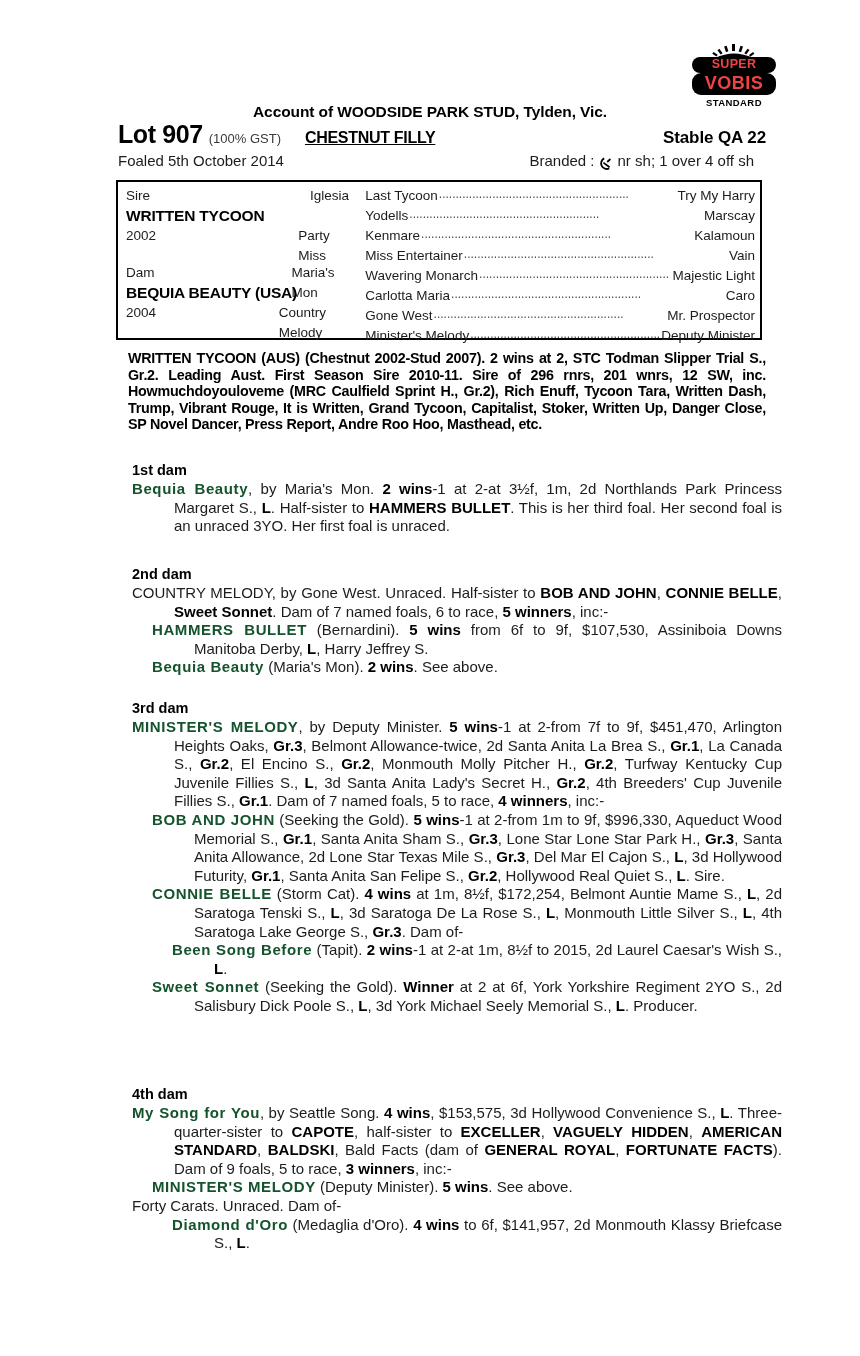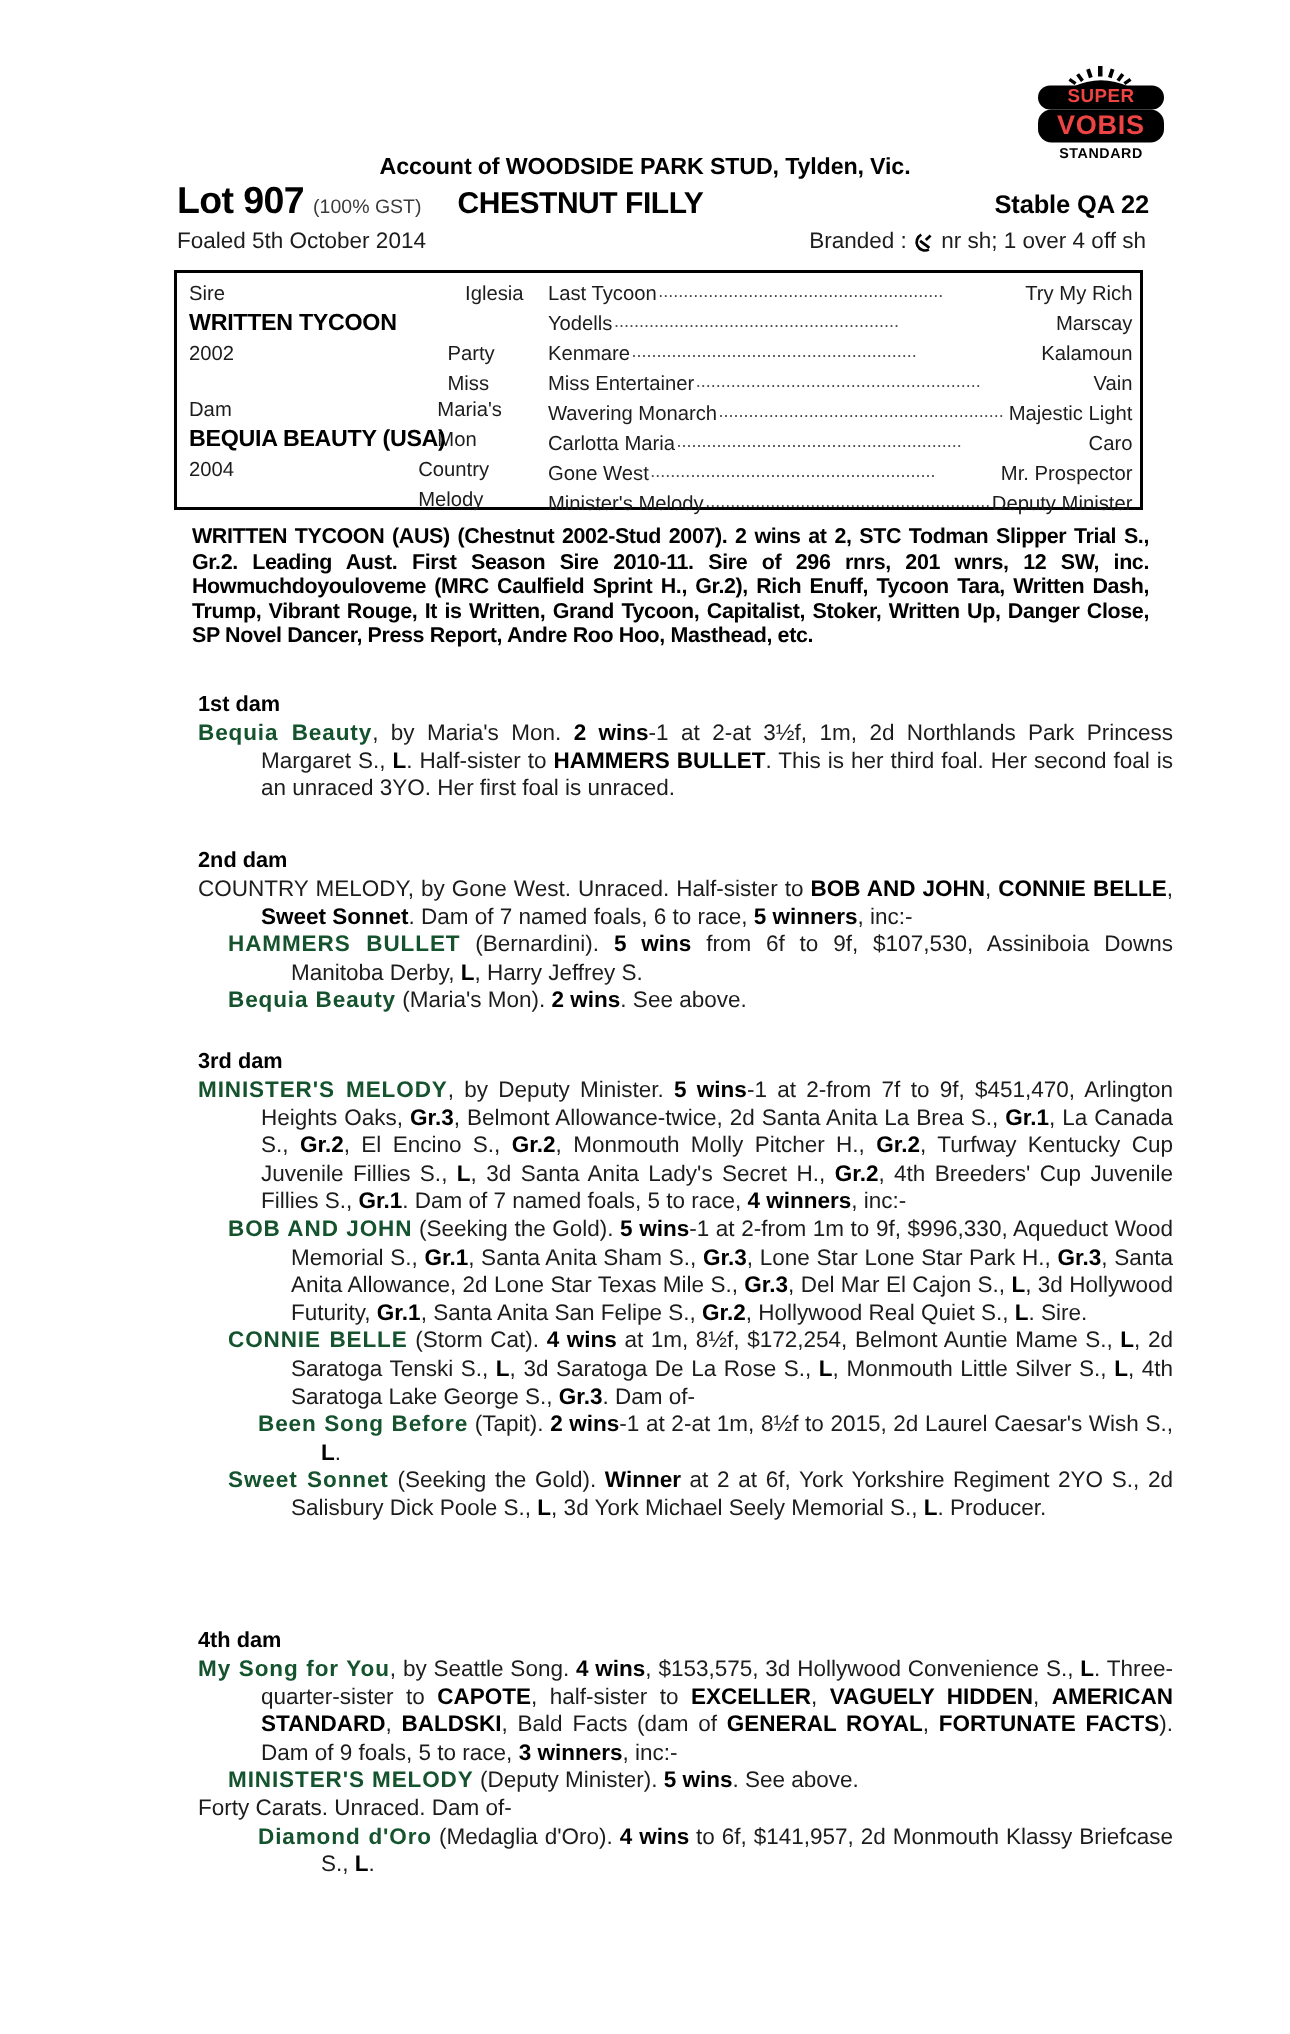--- a/index.html
+++ b/index.html
@@ -81,45 +81,46 @@
     font-size: 25px;
     font-weight: bold;
     letter-spacing: -0.4px;
   }
   .gst {
     font-size: 13px;
     color: #3a3a3a;
     margin-left: 6px;
   }
   .sex-colour {
-    font-size: 20px;
+    font-size: 16px;
     font-weight: bold;
     letter-spacing: -0.3px;
     margin-left: 24px;
+    text-decoration: underline;
   }
   .stable {
     font-size: 17px;
     font-weight: bold;
     margin-left: auto;
     letter-spacing: -0.1px;
   }
   .foaled-row {
     position: absolute;
     top: 152px;
     left: 118px;
     width: 648px;
     display: flex;
     font-size: 15px;
     color: #1c1c1c;
   }
   .branded {
     margin-left: auto;
-    margin-right: 2px;
-    display: flex;
-    align-items: flex-start;
+    margin-right: 12px;
+    display: flex;
+    align-items: flex-end;
     gap: 4px;
   }
   .brand-glyph {
     display: inline-block;
     width: 15px;
     height: 15px;
     position: relative;
     top: 2px;
   }
 
@@ -308,21 +309,21 @@
       <div class="ped-row">
         <span class="col-a">2004</span>
         <span>Country Melody</span>
       </div>
     </div>
     <div class="ped-divider"></div>
     <div class="ped-right">
       <div class="gp-line">
         <span class="gp-a">Last Tycoon</span>
         <span class="gp-dots">.........................................................</span>
-        <span class="gp-b">Try My Rich</span>
+        <span class="gp-b">Try My Harry</span>
       </div>
       <div class="gp-line">
         <span class="gp-a">Yodells</span>
         <span class="gp-dots">.........................................................</span>
         <span class="gp-b">Marscay</span>
       </div>
       <div class="gp-line">
         <span class="gp-a">Kenmare</span>
         <span class="gp-dots">.........................................................</span>
         <span class="gp-b">Kalamoun</span>

